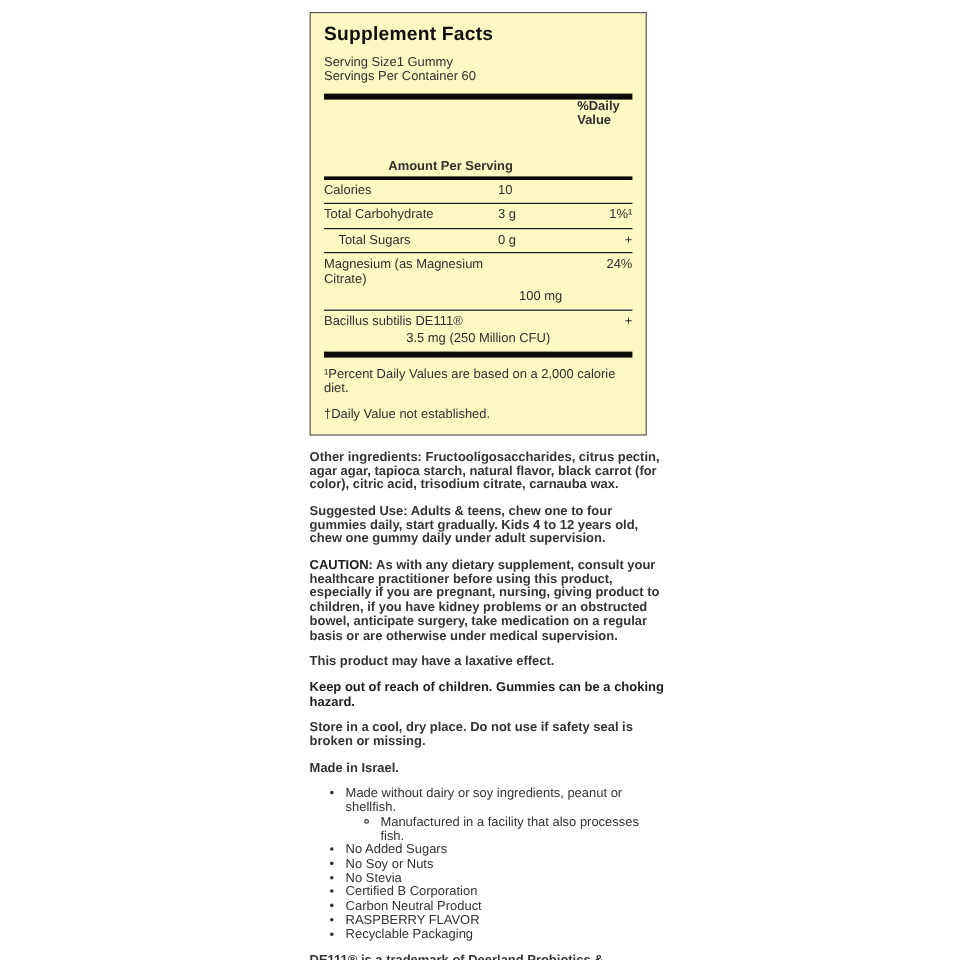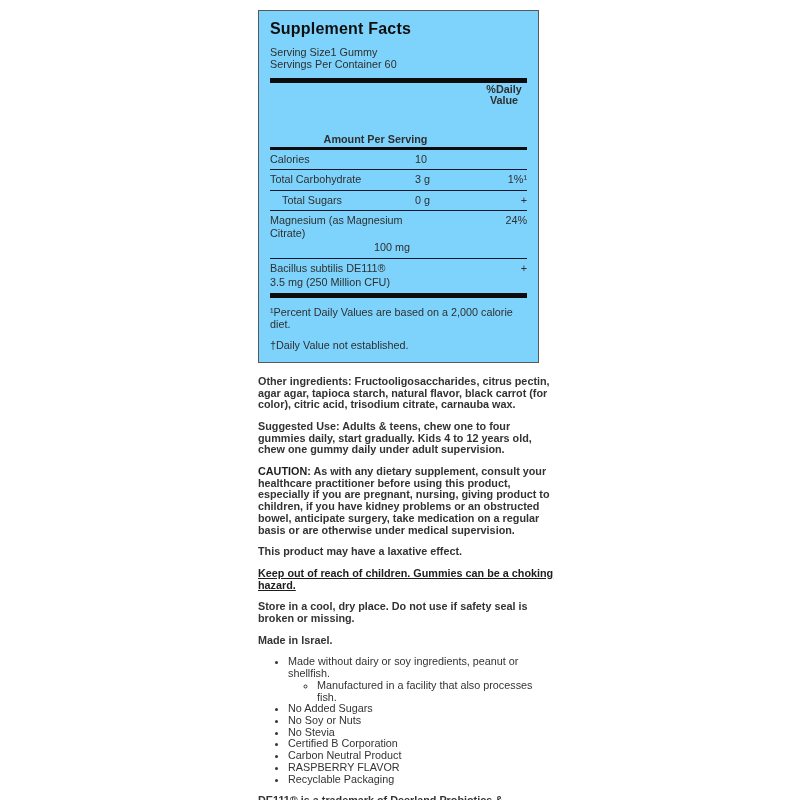--- a/index.html
+++ b/index.html
@@ -8,46 +8,46 @@
     width: 800px; height: 800px;
     background: #ffffff;
     font-family: "Liberation Sans", "DejaVu Sans", sans-serif;
     color: #2f2f2f;
     position: relative;
     overflow: hidden;
   }
   .column { position: absolute; left: 258px; top: 10px; width: 297px; }
 
   
-  .panel { width: 281px; border: 1px solid #58595b; padding: 9px 11px 11px; background: #7dd3fc; }
+  .panel { width: 281px; border: 1px solid #58595b; padding: 9px 11px 11px; background: #fef9c3; }
   .panel-title { font-size: 16px; font-weight: bold; color: #0f0f0f; letter-spacing: 0.2px; }
   .serving-block { margin-top: 9px; font-size: 10.8px; line-height: 11.9px; }
   .bar { height: 5px; background: #0c0c0c; margin-top: 7px; }
   .hdr { display: flex; border-bottom: 3px solid #0c0c0c; padding: 1px 0 2px; }
   .hdr-amount { flex: 1; text-align: center; font-size: 10.8px; font-weight: bold; padding-top: 7px; margin-top: 42px; }
-  .hdr-dv { width: 46px; font-size: 10.8px; font-weight: bold; text-align: center; line-height: 11.5px; white-space: pre-line; }
+  .hdr-dv { width: 46px; font-size: 10.8px; font-weight: bold; text-align: left; line-height: 11.5px; white-space: pre-line; }
 
   .sf-row { border-top: 1px solid #0f172a; padding: 3px 0 4px; font-size: 10.8px; line-height: 12.5px; }
   .sf-row.first { border-top: none; }
   .row-main { display: flex; }
   .row-label { flex: 1; }
   .row-label.indent { padding-left: 12px; }
   .row-amount { width: 66px; }
   .row-dv { width: 46px; text-align: right; }
-  .row-line2 { text-align: left; padding-top: 2px; }
+  .row-line2 { text-align: center; padding-top: 2px; }
   .sf-row.shift2 .row-line2 { padding-left: 104px; }
 
   .fn { font-size: 10.8px; line-height: 12px; }
   .fn1 { margin-top: 8px; }
   .fn2 { margin-top: 9px; }
 
   
   .info { margin-top: 13px; width: 297px; font-size: 10.8px; line-height: 11.7px; color: #333; }
   .info p { margin: 0 0 10px; font-weight: bold; }
-  .info p.bold { font-weight: bold; color: #1d1d1d; text-decoration: underline; }
+  .info p.bold { font-weight: bold; color: #1d1d1d; }
   .info p b { color: #1d1d1d; }
   ul.main-list { list-style: disc; margin: 9px 0 10px; padding-left: 30px; }
   ul.main-list > li { margin: 0; }
   ul.sub-list { list-style: circle; margin: 0; padding-left: 29px; }
   .trademark { margin: 0; }
 </style>
 </head>
 <body>
 
 <div class="column">

